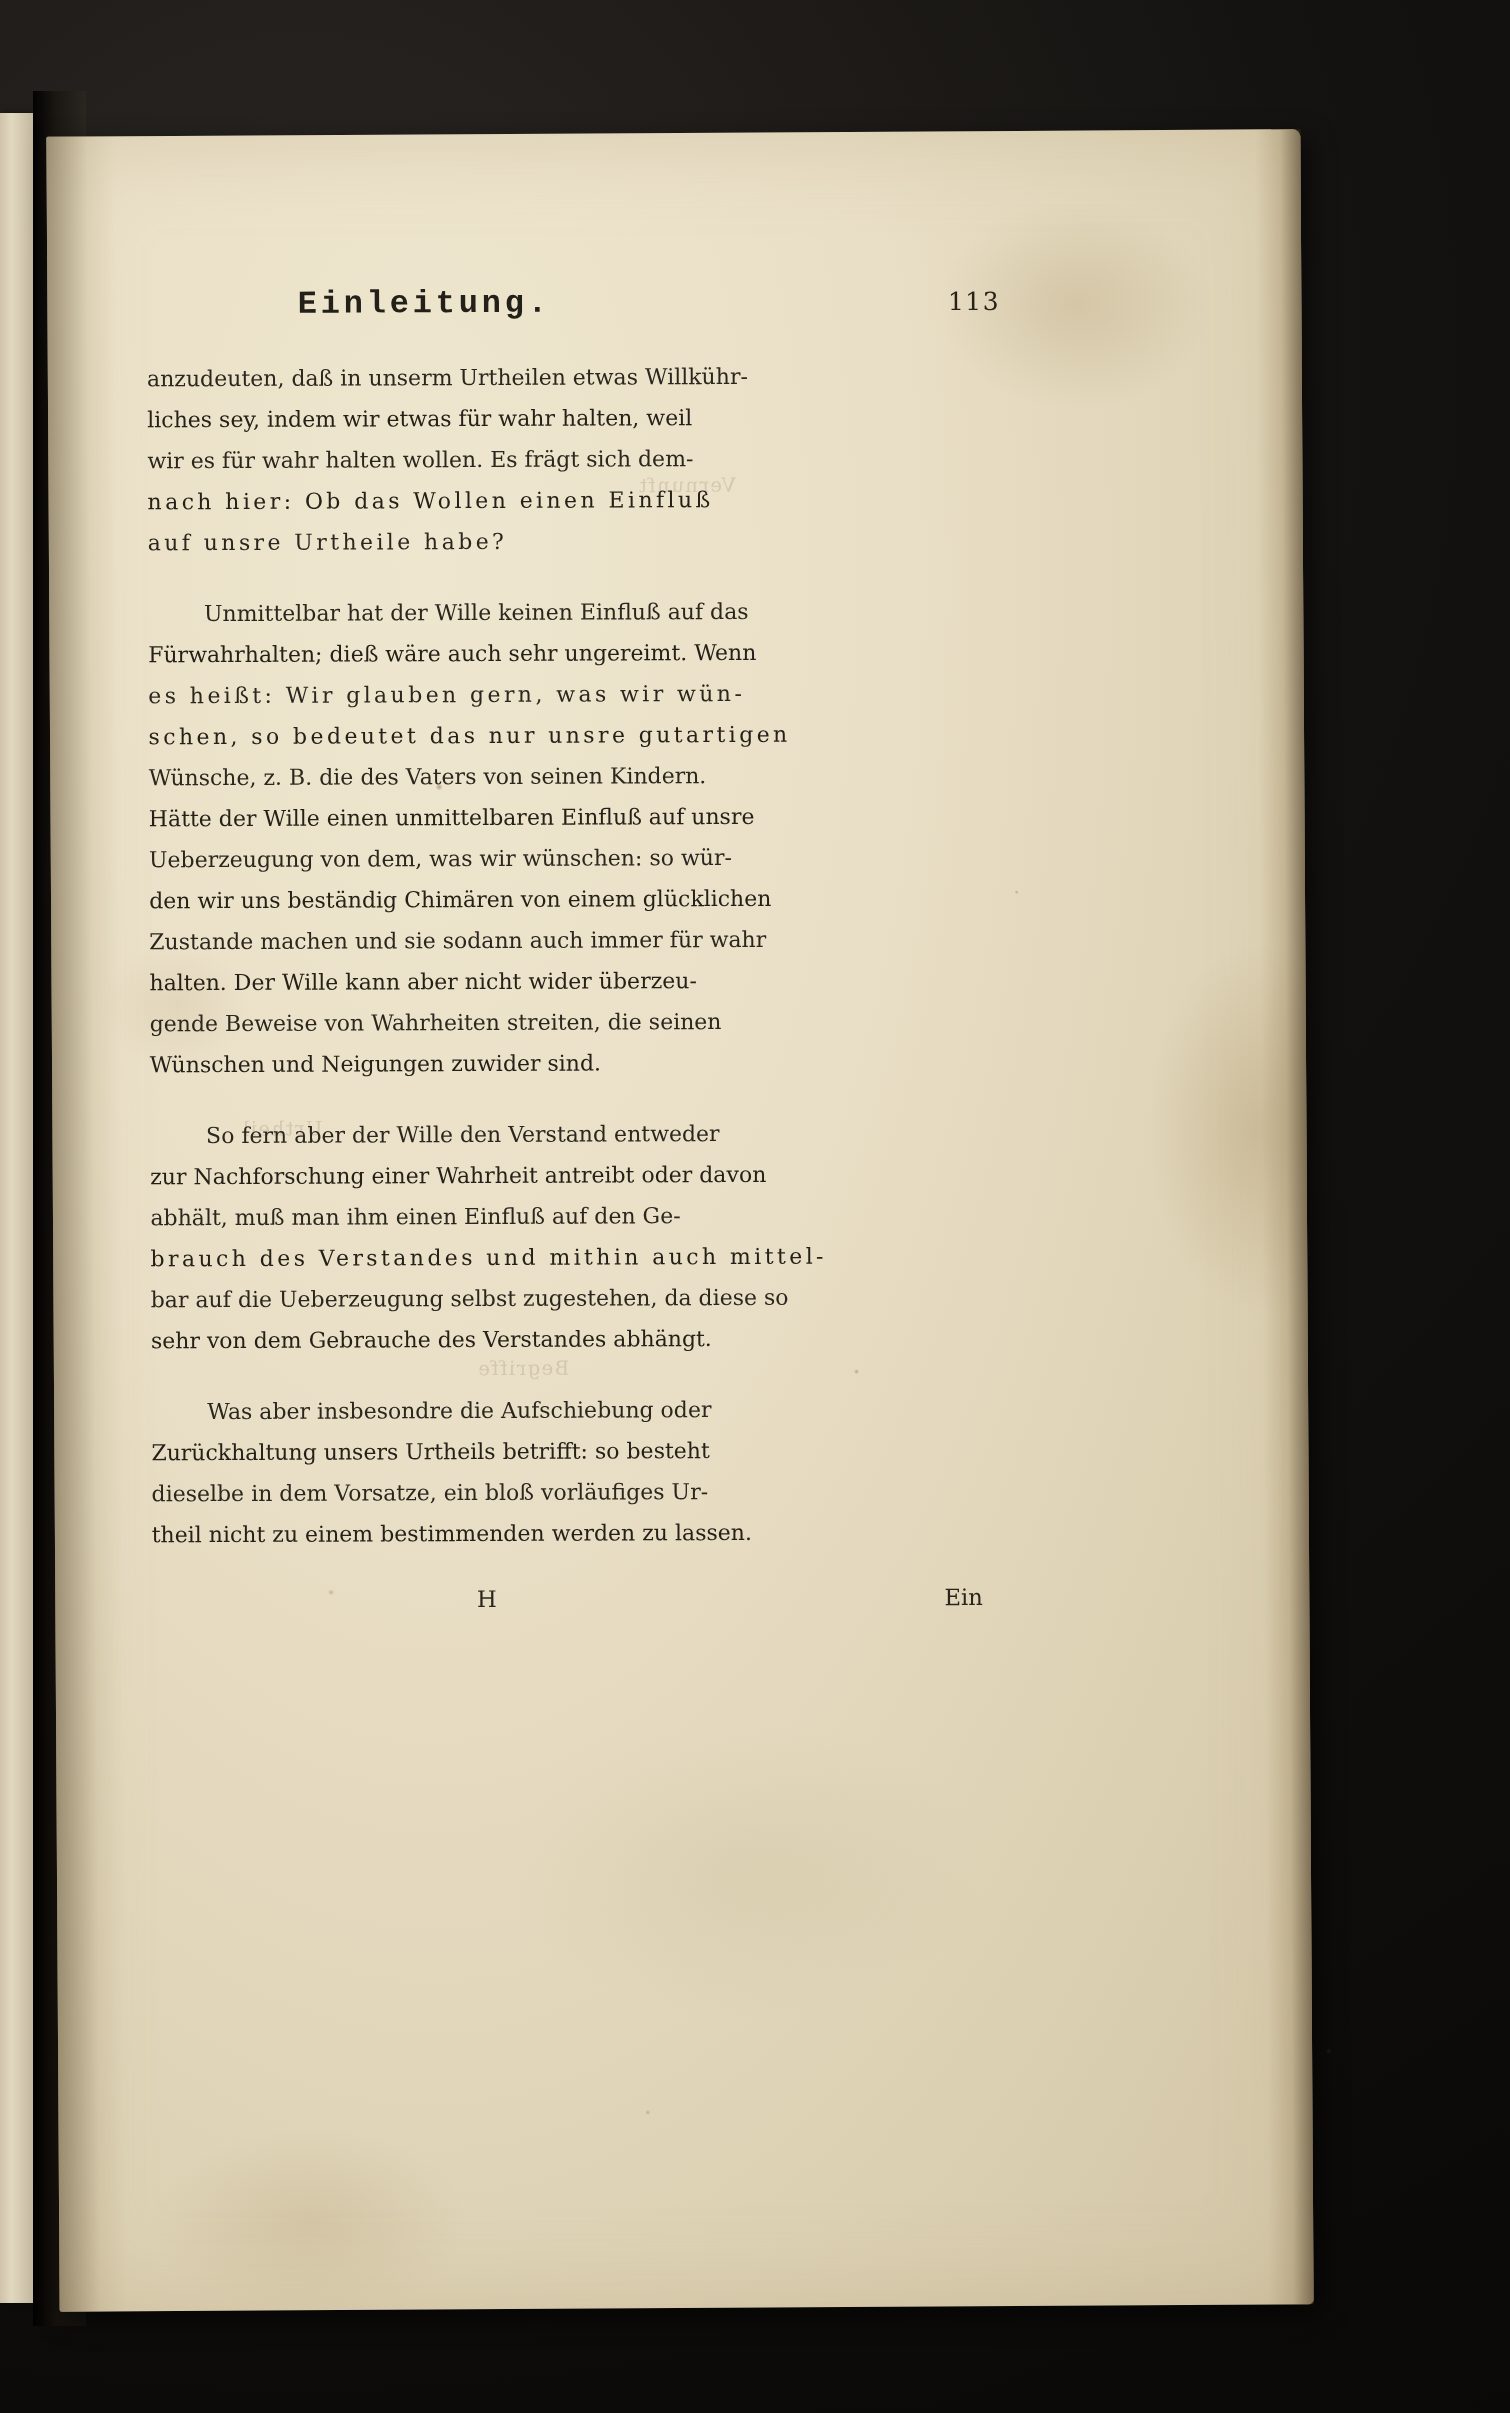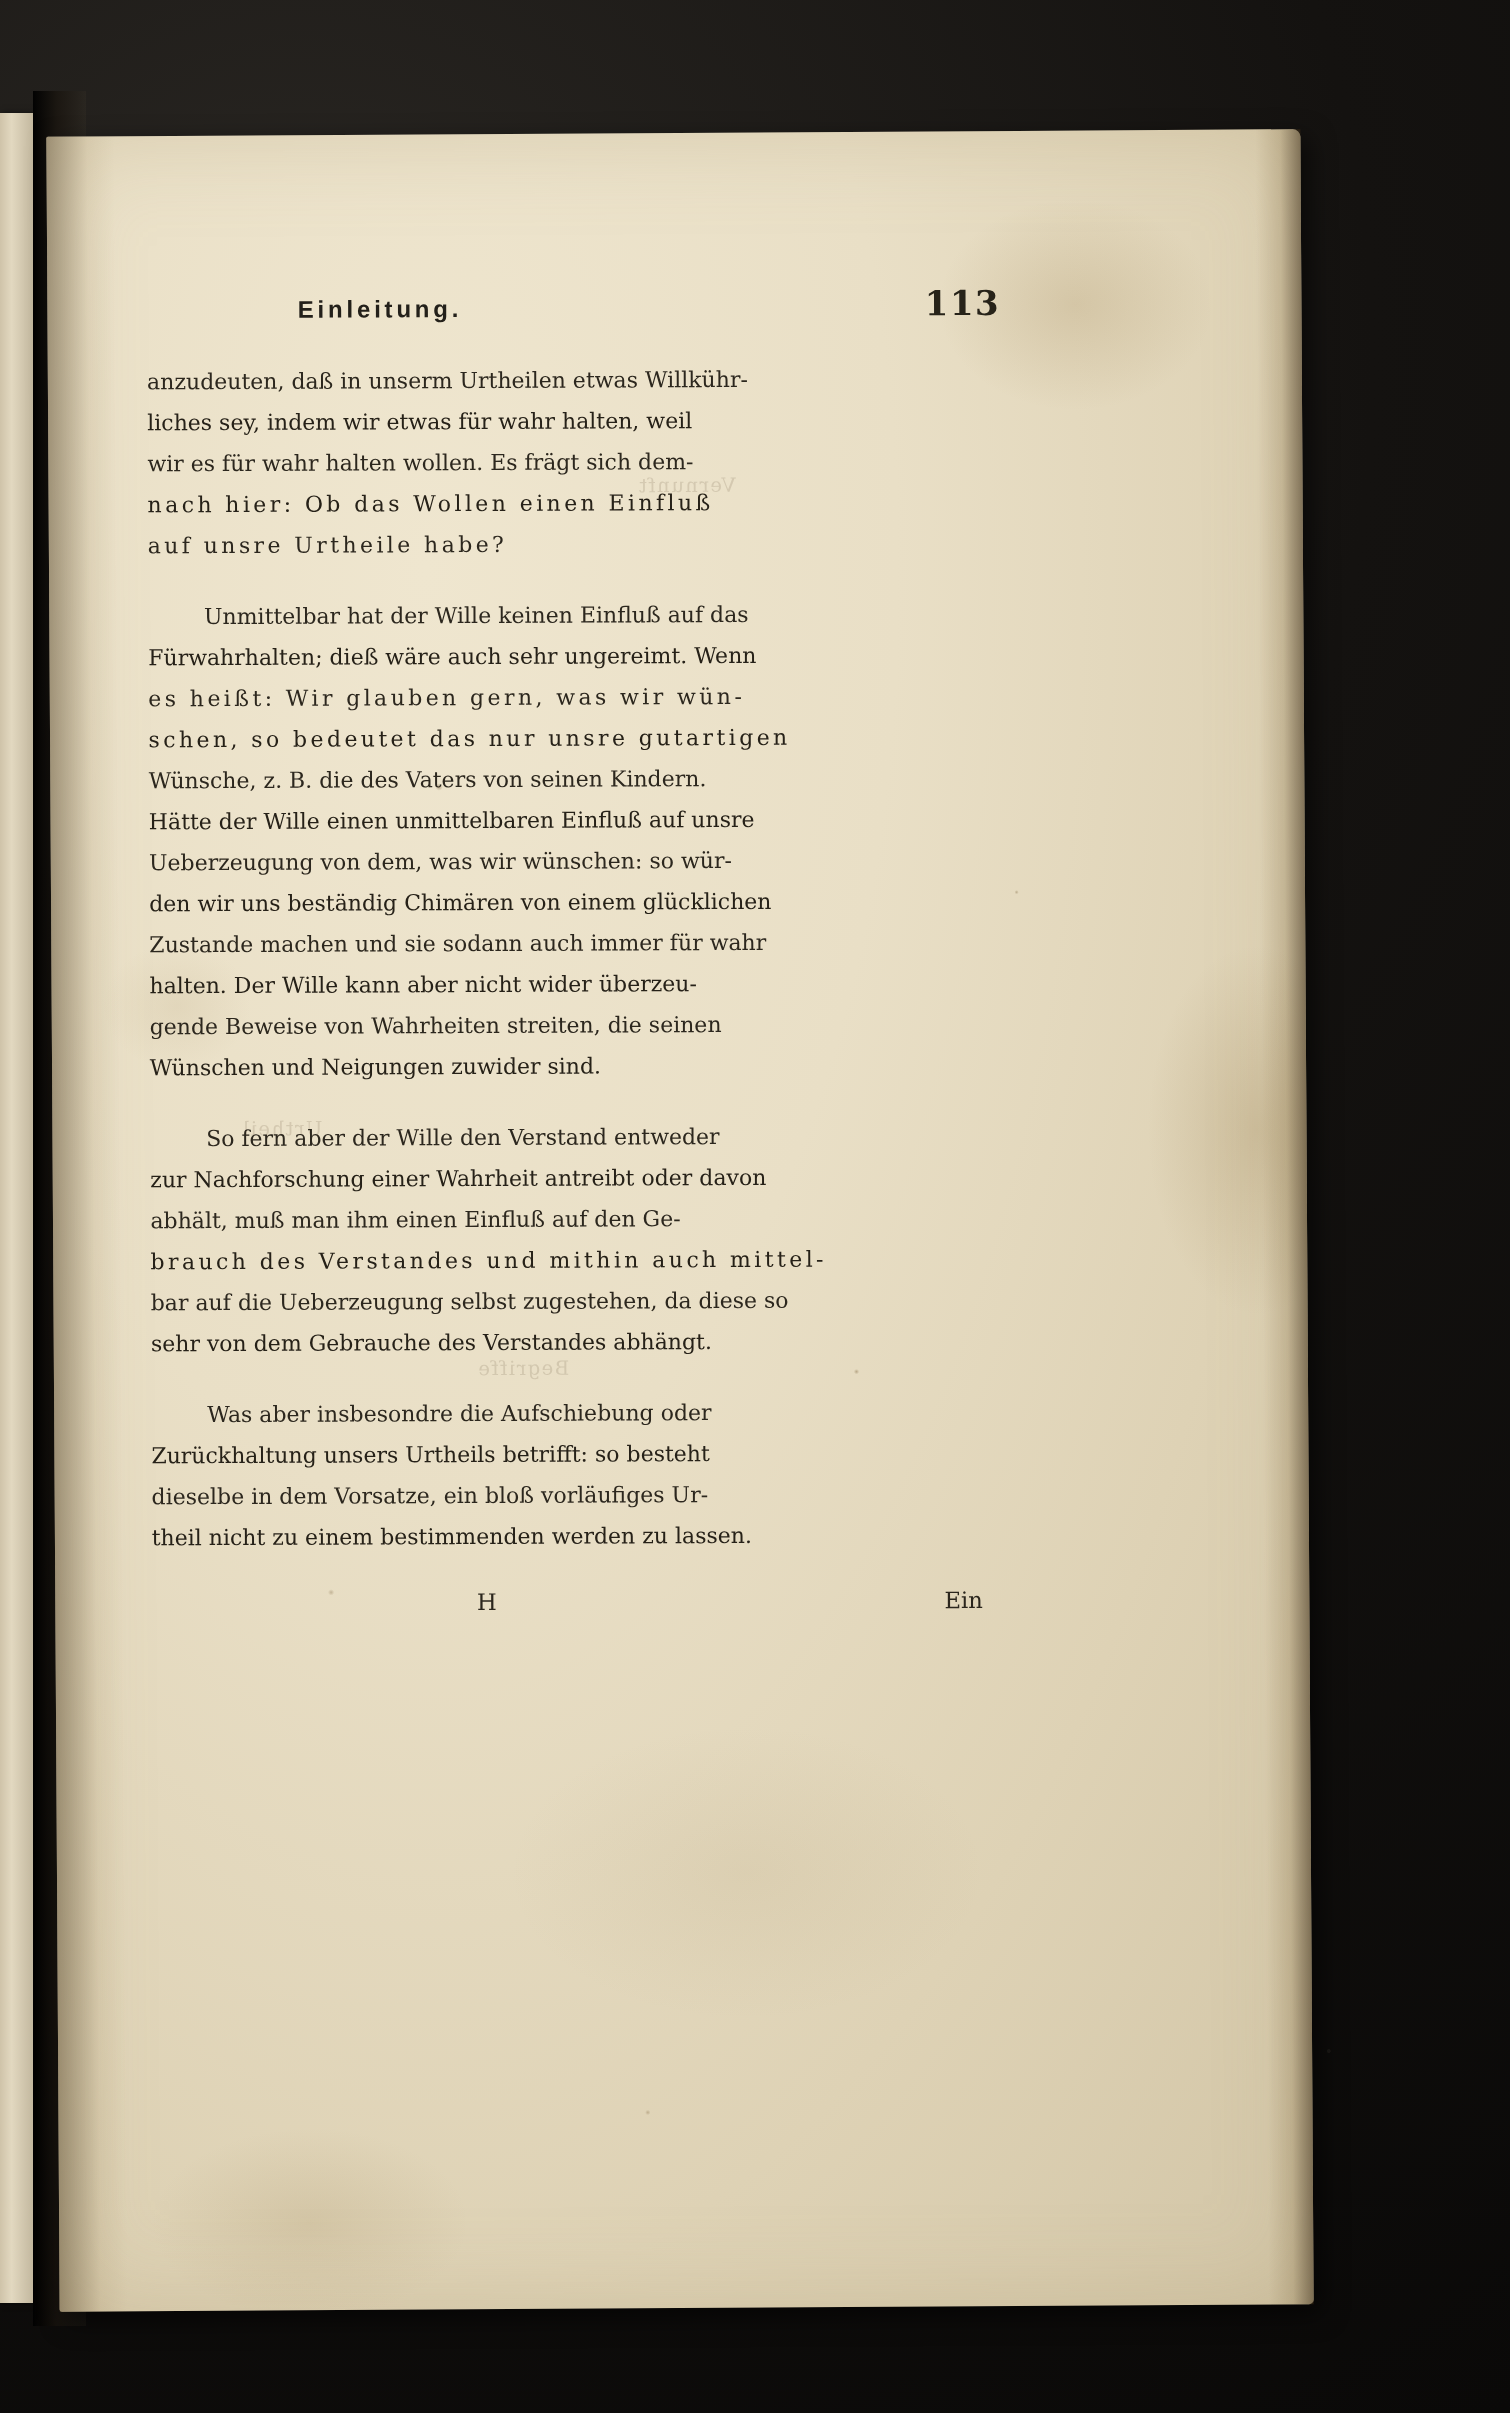--- a/index.html
+++ b/index.html
@@ -129,32 +129,32 @@
   }
   #running-head-row {
     display: flex;
     align-items: baseline;
     justify-content: space-between;
     margin-bottom: 35px;
     padding-left: 151px;
     padding-right: 7.6px;
   }
   #running-head-title {
-    font-family: Liberation Sans, sans-serif;
-    font-size: 24px;
+    font-family: Liberation Mono, monospace;
+    font-size: 32px;
     letter-spacing: 3.8px;
     color: #23201a;
     font-weight: 700;
   }
   #page-number {
     font-family: "DejaVu Serif", serif;
-    font-size: 34px;
+    font-size: 25px;
     letter-spacing: 1.5px;
     color: #272319;
-    font-weight: 700;
+    font-weight: 400;
   }
 
   .para {
     margin: 0 0 30px 0;
     color: #2a251d;
     font-size: 22px;
     line-height: 41px;
     text-align: justify;
     font-family: "DejaVu Serif", serif;
   }

